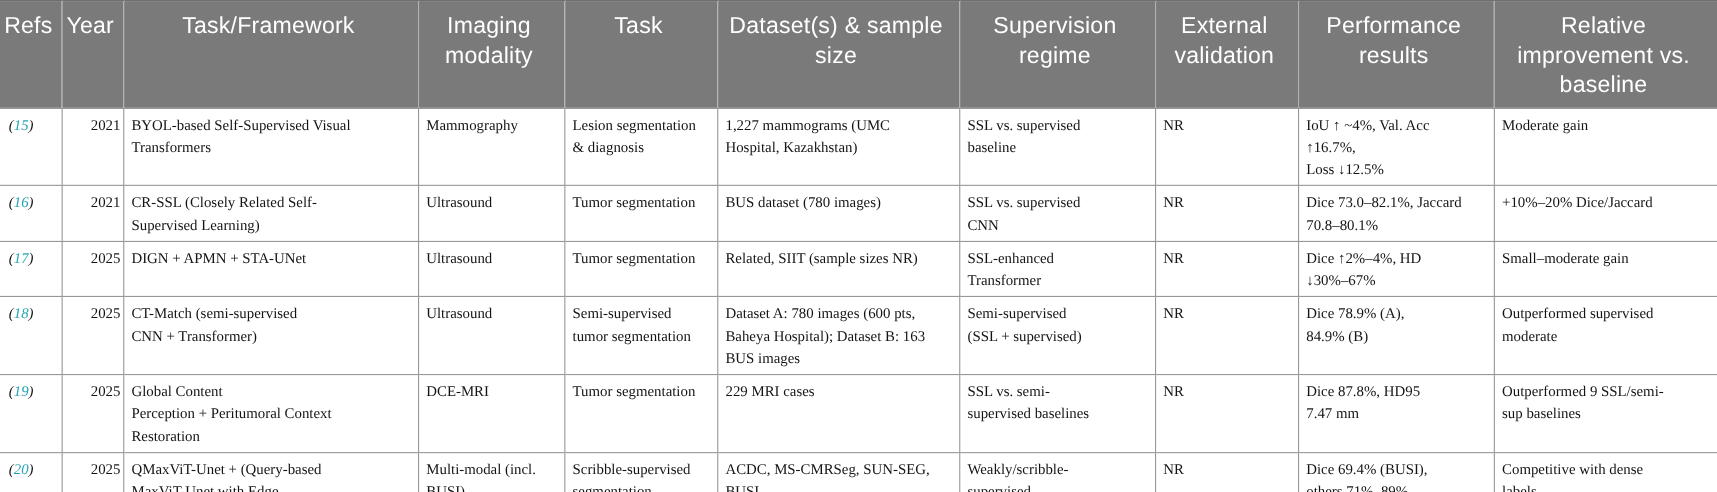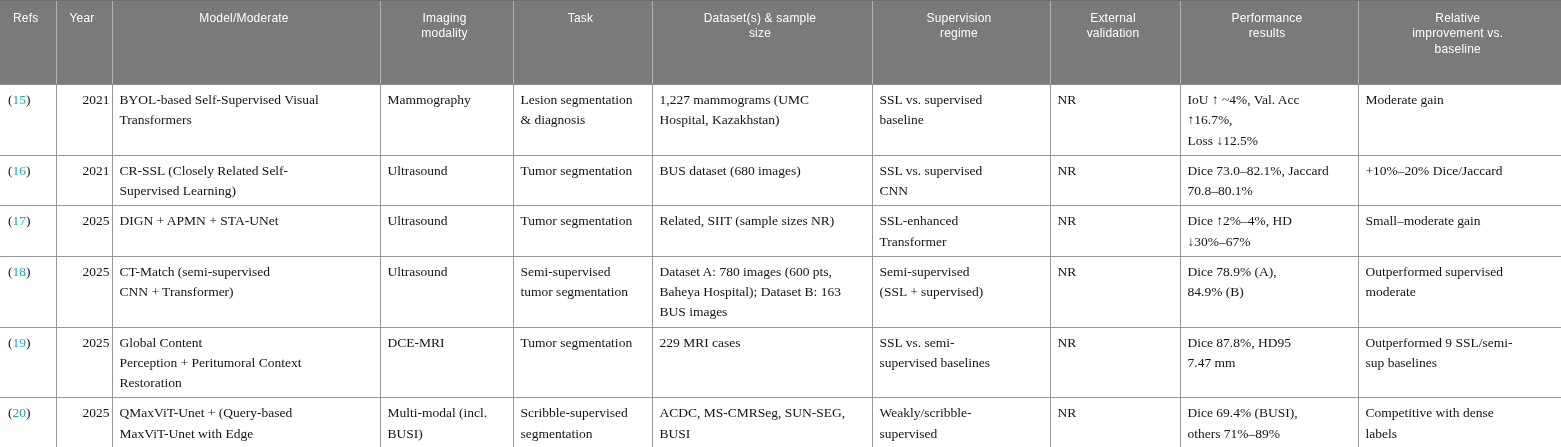--- a/index.html
+++ b/index.html
@@ -24,21 +24,21 @@
   col.w-performance { width: 178px; }
   col.w-improvement { width: 203px; }
 
   
   thead tr { height: 84px; }
   thead th {
     background: var(--header-bg, #7a7a7a);
     color: var(--header-text, #ffffff);
     font-family: "Liberation Sans", "DejaVu Sans", sans-serif;
     font-weight: 400;
-    font-size: 12px;
+    font-size: 21px;
     line-height: 1.28;
     letter-spacing: 0.2px;
     text-align: center;
     vertical-align: top;
     padding: 10px 4px 6px 0;
     white-space: pre-line;
     border-left: 1px solid rgba(255,255,255,0.42);
     border-top: 1px solid #6e6e6e;
     border-bottom: 1px solid #8a8a8a;
   }
@@ -62,21 +62,21 @@
   tbody tr:last-child td { border-bottom: 2px solid #8d8d8d; }
 
   tbody tr.r1 { height: 67px; }
   tbody tr.r2 { height: 45px; }
   tbody tr.r3 { height: 46px; }
   tbody tr.r4 { height: 68px; margin-top: 22px; }
   tbody tr.r5 { height: 68px; }
   tbody tr.r6 { height: 68px; }
 
   td.c-year { text-align: right; padding-left: 2px; padding-right: 2px; }
-  td.c-refs { padding-left: 8px; white-space: nowrap; }
+  td.c-refs { padding-left: 8px; white-space: nowrap; font-style: italic; }
 
   .ref-link {
     color: var(--ref-link, #25a5b2);
     text-decoration: none;
     cursor: pointer;
   }
 </style>
 </head>
 <body>
 
@@ -91,21 +91,21 @@
       <col class="w-dataset">
         <col class="w-supervision">
         <col class="w-external">
         <col class="w-performance">
         <col class="w-improvement">
     </colgroup>
     <thead>
       <tr>
         <th>Refs</th>
         <th>Year</th>
-        <th>Model/Moderate</th>
+        <th>Task/Framework</th>
         <th>Imaging
 modality</th>
         <th>Task</th>
         <th>Dataset(s) &amp; sample
 size</th>
         <th>Supervision
 regime</th>
         <th>External
 validation</th>
         <th>Performance
@@ -136,21 +136,21 @@
         <td>Moderate gain</td>
       </tr>
 
       <tr class="r2">
         <td class="c-refs"><span>(</span><a class="ref-link">16</a><span>)</span></td>
         <td class="c-year">2021</td>
         <td>CR-SSL (Closely Related Self-
 Supervised Learning)</td>
         <td>Ultrasound</td>
         <td>Tumor segmentation</td>
-        <td>BUS dataset (680 images)</td>
+        <td>BUS dataset (780 images)</td>
         <td>SSL vs. supervised
 CNN</td>
         <td>NR</td>
         <td>Dice 73.0–82.1%, Jaccard
 70.8–80.1%</td>
         <td>+10%–20% Dice/Jaccard</td>
       </tr>
 
       <tr class="r3">
         <td class="c-refs"><span>(</span><a class="ref-link">17</a><span>)</span></td>

